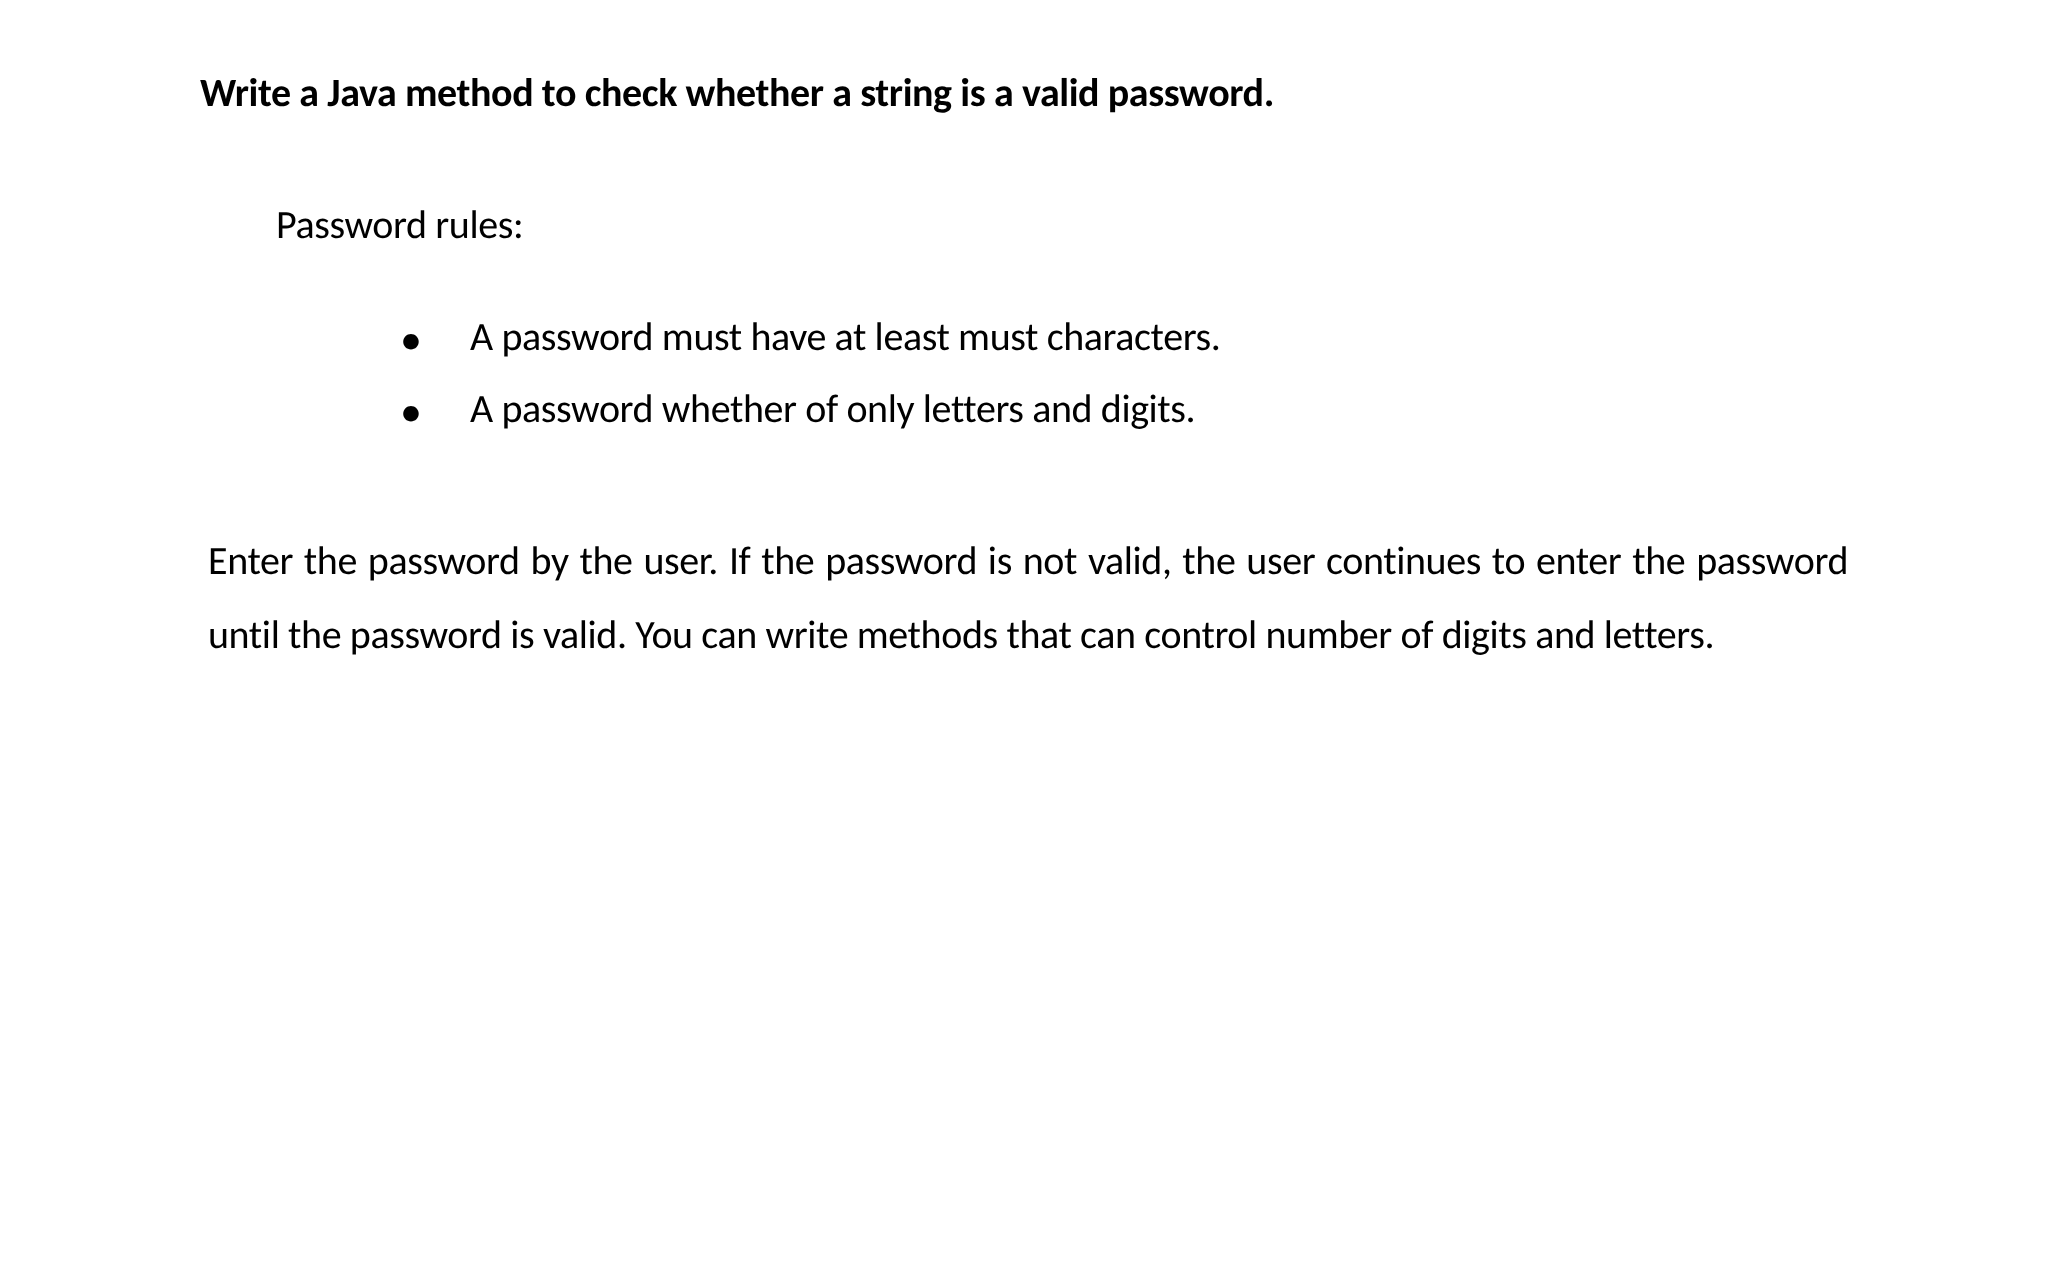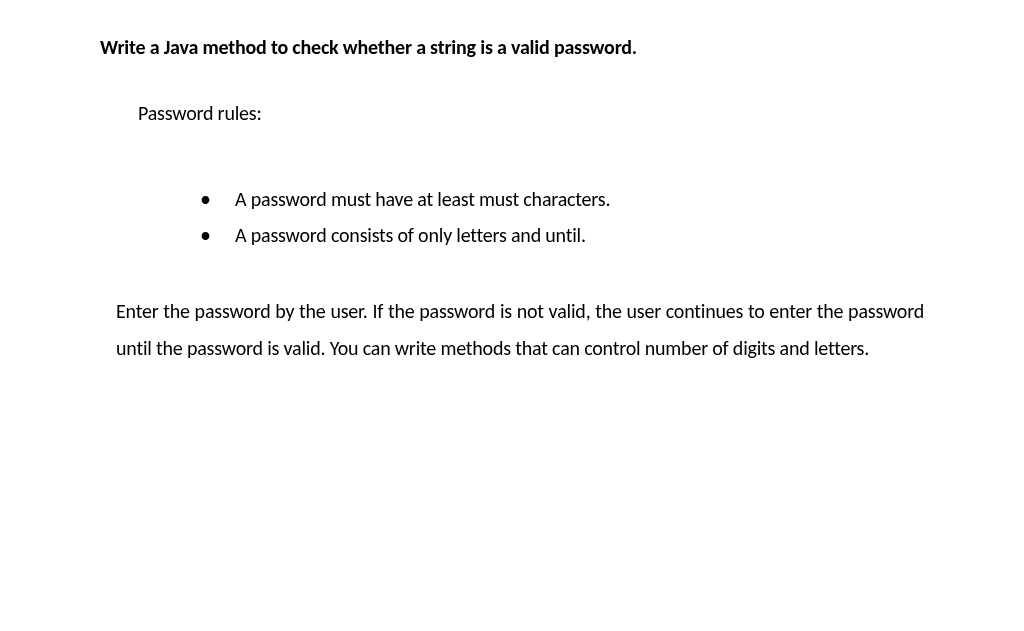--- a/index.html
+++ b/index.html
@@ -20,21 +20,21 @@
       font-size: 20px;
       letter-spacing: -0.2px;
       font-stretch: condensed;
       margin-bottom: 42px;
     }
     .subheading {
       font-size: 20px;
       letter-spacing: -0.2px;
       font-stretch: condensed;
       margin-left: 38px;
-      margin-bottom: 58px;
+      margin-bottom: 28px;
     }
     .rules-list {
       list-style: none;
       margin-left: 100px;
       margin-bottom: 42px;
     }
     .rules-list li {
       position: relative;
       font-size: 20px;
       letter-spacing: -0.2px;
@@ -49,28 +49,28 @@
       left: 0;
       font-size: 22px;
       top: -1px;
     }
     .paragraph {
       font-size: 20px;
       letter-spacing: -0.2px;
       font-stretch: condensed;
       text-align: justify;
       line-height: 1.85;
-      margin-left: 16px;
+      margin-left: 4px;
     }
   </style>
 </head>
 <body>
 
 <div class="heading">Write a Java method to check whether a string is a valid password.</div>
 
 <div class="subheading">Password rules:</div>
 
 <ul class="rules-list">
   <li>A password must have at least must characters.</li>
-  <li>A password consists of only letters and until.</li>
+  <li>A password whether of only letters and digits.</li>
 </ul>
 
 <div class="paragraph">Enter the password by the user. If the password is not valid, the user continues to enter the password until the password is valid. You can write methods that can control number of digits and letters.</div>
 
 </body></html>

